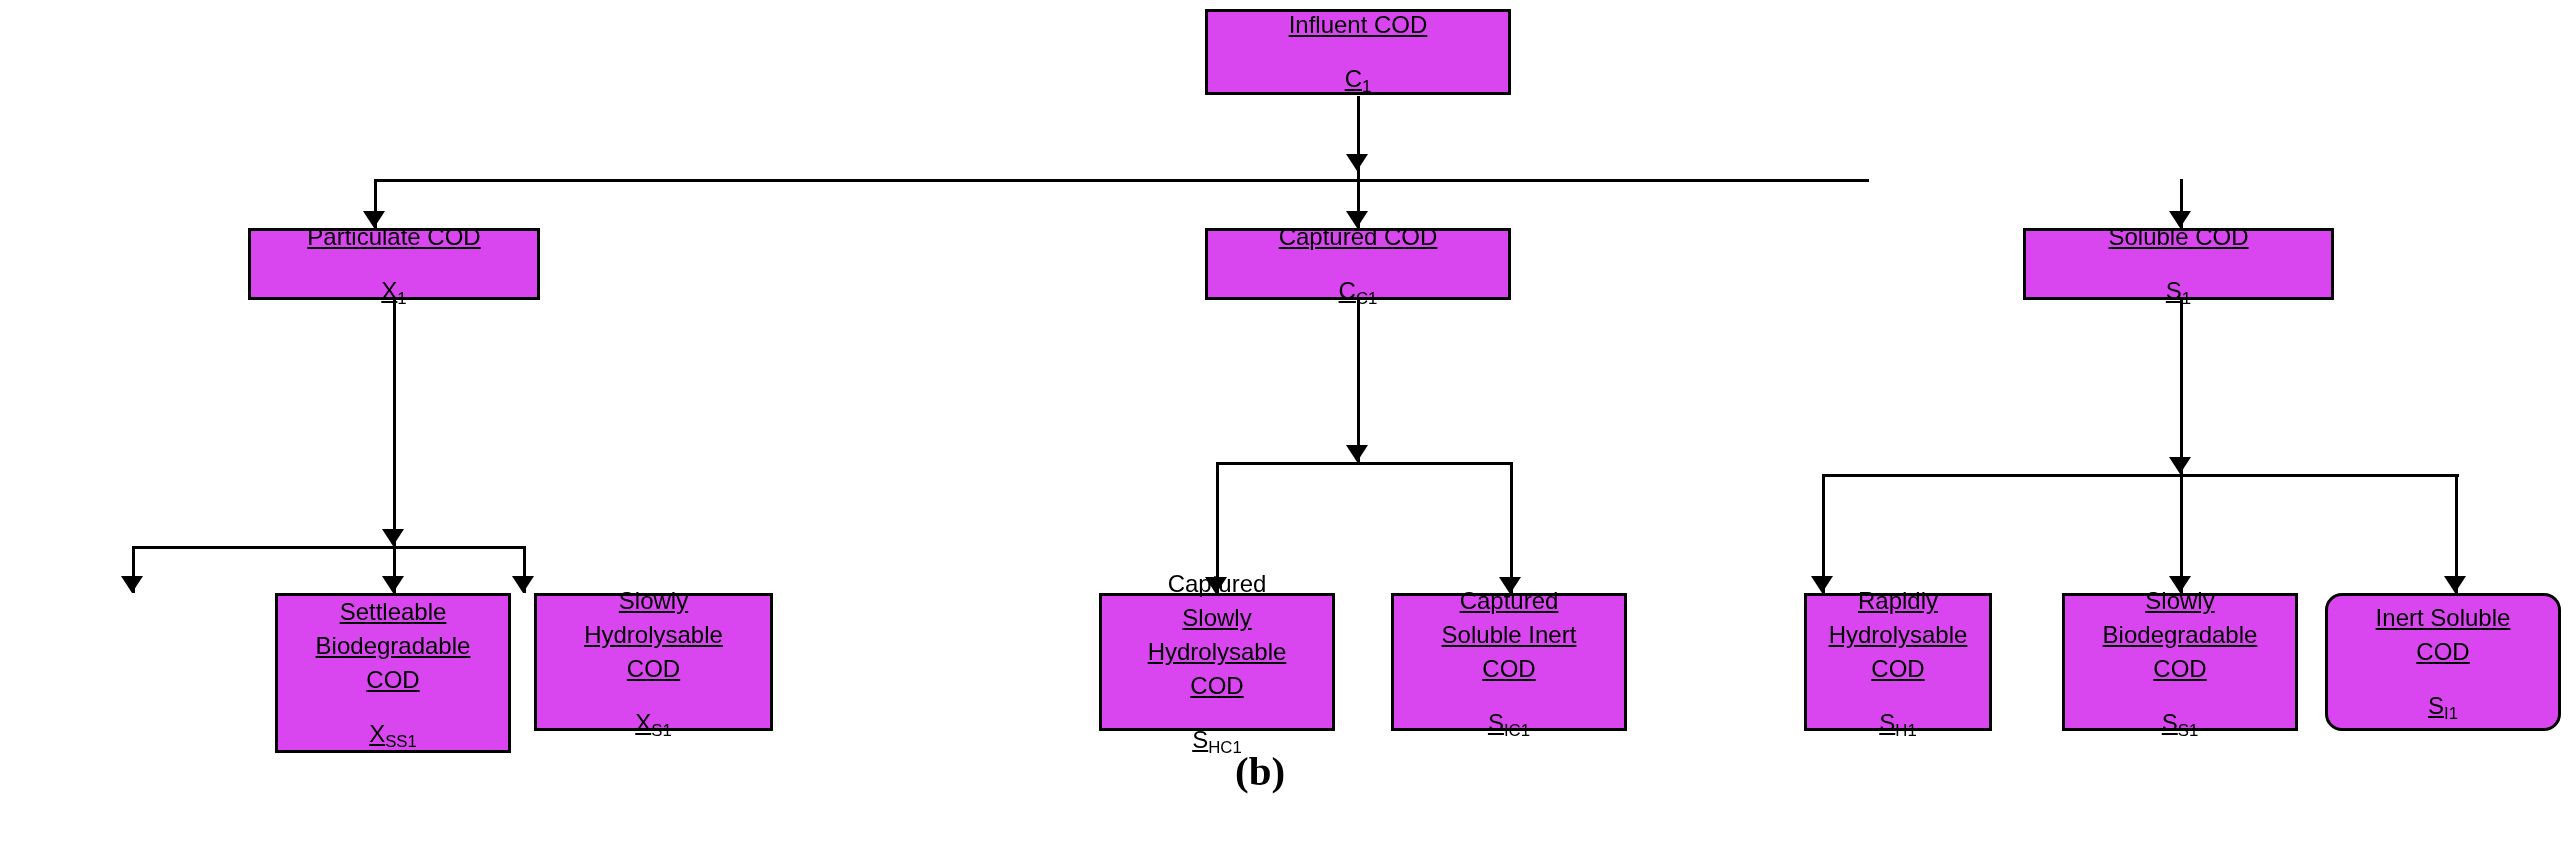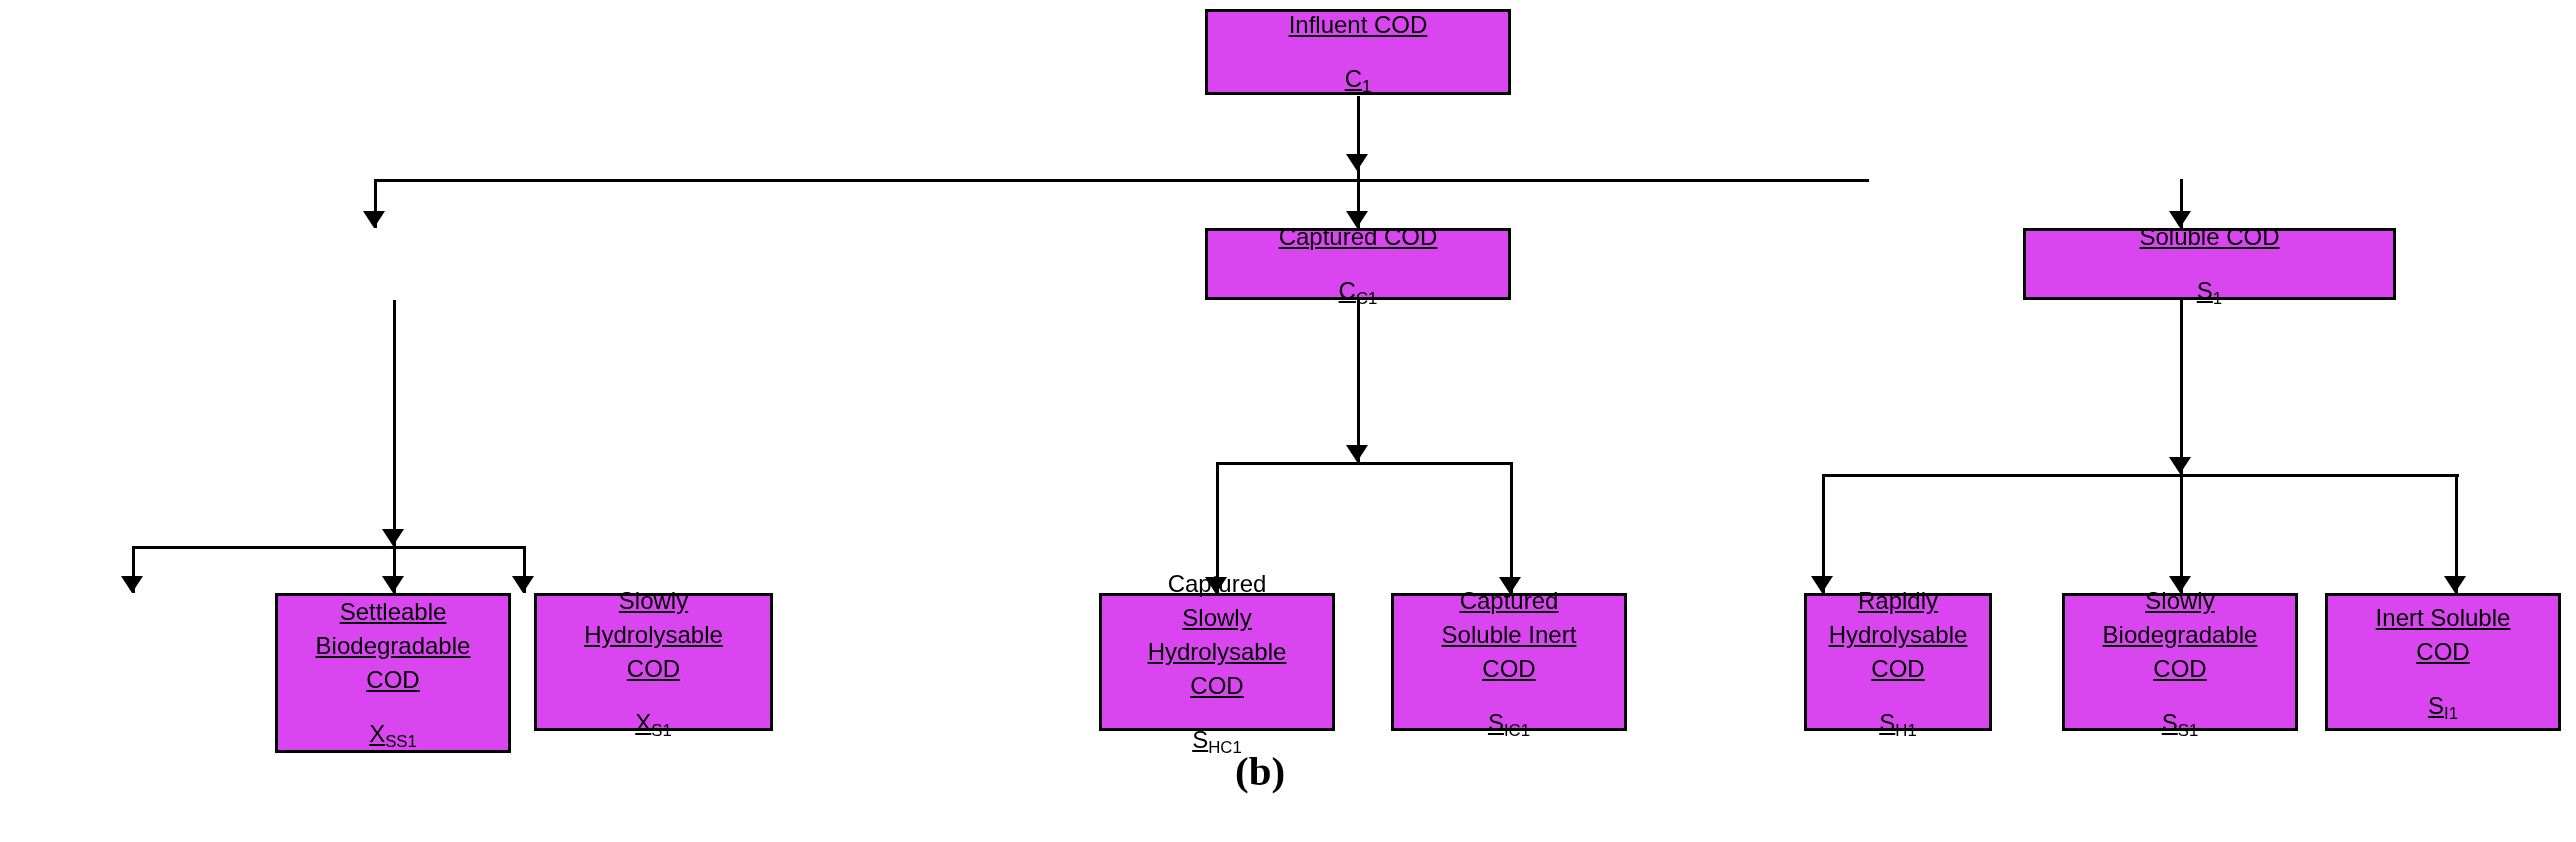--- a/index.html
+++ b/index.html
@@ -93,27 +93,31 @@
 
   <div class="vline" style="left:374px; top:179px; height:49px;"></div>
   <div class="arrow" style="left:363px; top:211px;"></div>
 
   <div class="vline" style="left:1357px; top:179px; height:49px;"></div>
   <div class="arrow" style="left:1346px; top:211px;"></div>
 
   <div class="vline" style="left:2180px; top:179px; height:49px;"></div>
   <div class="arrow" style="left:2169px; top:211px;"></div>
 
+  <div class="node" id="n-particulate" style="left:248px; top:228px; width:292px; height:72px;">
+    <span class="ln">Particulate COD</span>
+    <span class="sym"><span>X</span><sub>1</sub></span>
+  </div>
 
   <div class="node" id="n-captured" style="left:1205px; top:228px; width:306px; height:72px;">
     <span class="ln">Captured COD</span>
     <span class="sym"><span>C</span><sub>C1</sub></span>
   </div>
 
-  <div class="node" id="n-soluble" style="left:2023px; top:228px; width:373px; height:72px;">
+  <div class="node" id="n-soluble" style="left:2023px; top:228px; width:311px; height:72px;">
     <span class="ln">Soluble COD</span>
     <span class="sym"><span>S</span><sub>1</sub></span>
   </div>
 
   <div class="vline" style="left:393px; top:300px; height:246px;"></div>
   <div class="arrow" style="left:382px; top:529px;"></div>
   <div class="hline" style="left:132px; top:546px; width:394px;"></div>
   <div class="vline" style="left:132px; top:546px; height:47px;"></div>
   <div class="arrow" style="left:121px; top:576px;"></div>
   <div class="vline" style="left:393px; top:546px; height:47px;"></div>
@@ -176,21 +180,21 @@
     <span class="sym"><span>S</span><sub>H1</sub></span>
   </div>
 
   <div class="node" style="left:2062px; top:593px; width:236px; height:138px;">
     <span class="ln">Slowly</span>
     <span class="ln">Biodegradable</span>
     <span class="ln">COD</span>
     <span class="sym"><span>S</span><sub>S1</sub></span>
   </div>
 
-  <div class="node" style="left:2325px; top:593px; width:236px; height:138px;">
+  <div class="node" style="left:2325px; top:593px; width:236px; height:138px;border-radius:17px;">
     <span class="ln">Inert Soluble</span>
     <span class="ln">COD</span>
     <span class="sym"><span>S</span><sub>I1</sub></span>
   </div>
 
   <div class="caption" style="left:1235px; top:747px;">(b)</div>
 
 </div>
 
 

